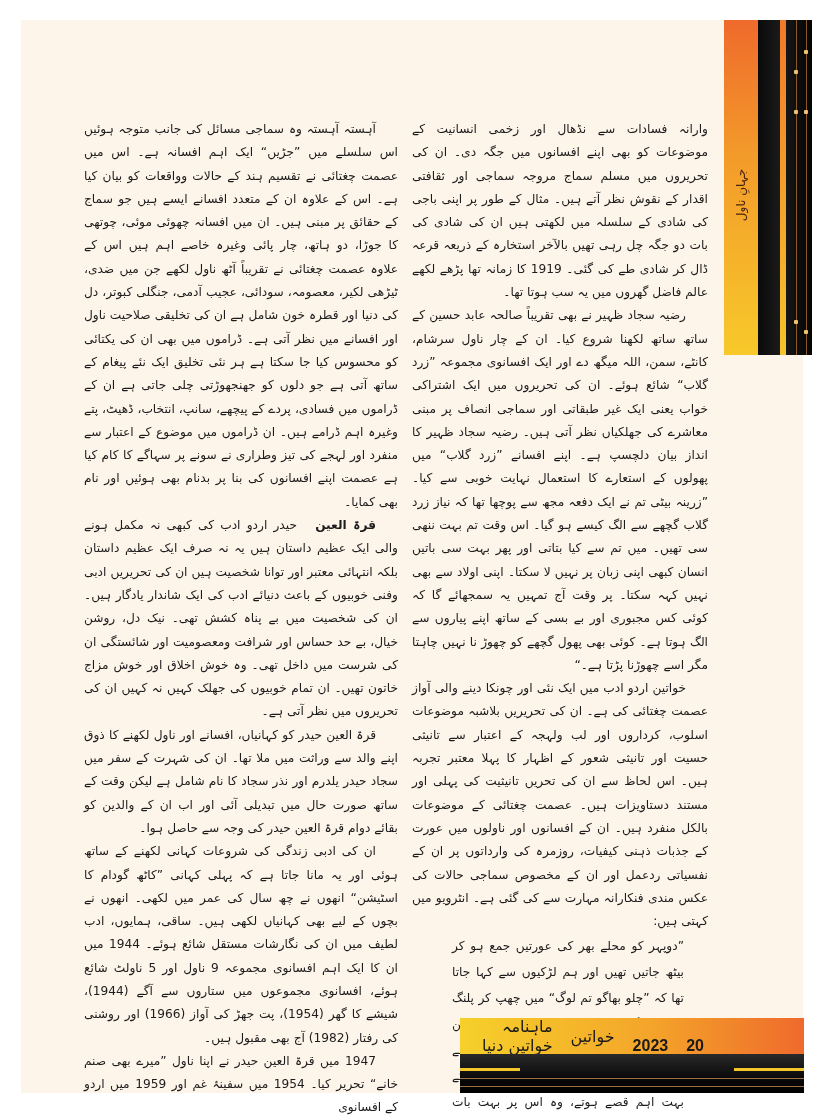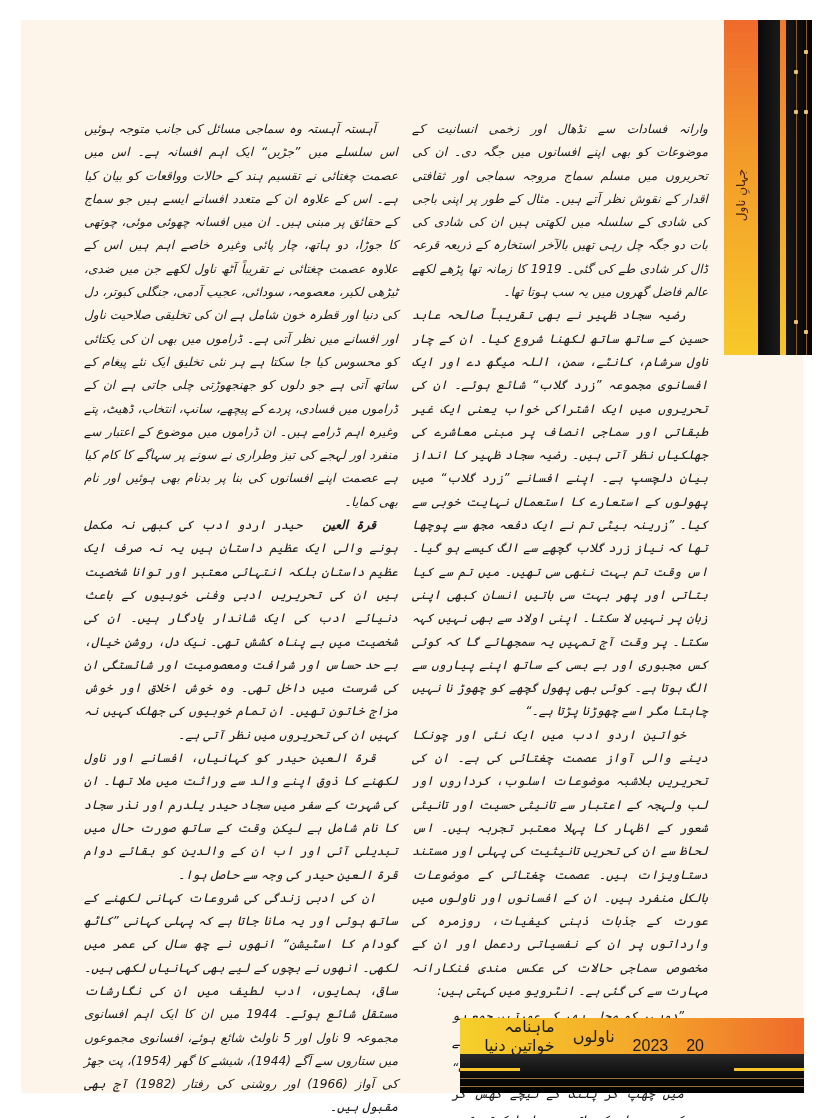--- a/index.html
+++ b/index.html
@@ -35,33 +35,33 @@
   .side-band .dark .line { position: absolute; top: 0; bottom: 0; width: 1px; background: #8a5a2a; }
   .side-band .dark .dot { position: absolute; width: 4px; height: 4px; background: #f0c070; border-radius: 1px; }
 
   .footer-band {
     position: absolute; left: 460px; top: 1018px; width: 344px; height: 75px; overflow: hidden;
   }
   .footer-band .top {
     height: 36px; background: linear-gradient(90deg, #f6d02a 0%, #f4a52a 55%, #ef6a2c 100%);
     display: flex; align-items: center; direction: rtl; padding-right: 100px; gap: 18px;
   }
-  .footer-band .top .num { font-family: "Liberation Sans", sans-serif; font-weight: normal; font-size: 16px; color: #1a1a1a; margin-top: 20px; }
+  .footer-band .top .num { font-family: "Liberation Sans", sans-serif; font-weight: bold; font-size: 16px; color: #1a1a1a; margin-top: 20px; }
   .footer-band .top .ur { font-size: 16px; color: #1a1a1a; }
   .footer-band .bottom {
     height: 39px; background: linear-gradient(180deg, #2a2a2a 0%, #0a0a0a 60%, #000 100%); position: relative;
   }
   .footer-band .bottom .yl { position: absolute; height: 3px; background: #f5c52a; }
   .footer-band .bottom .ol { position: absolute; height: 1px; background: #9a7040; }
 
   .col {
     position: absolute; top: 118px; direction: rtl; text-align: justify;
     font-family: "DejaVu Sans", sans-serif; font-size: 12.2px; line-height: 23.3px; color: #1c1c1c;
   }
-  .col p { margin: 0; text-indent: 0; font-style: italic; }
+  .col p { margin: 0; text-indent: 0; }
   .col p.ind { text-indent: 22px; }
   .col .bold { font-weight: bold; margin-left: 12px; }
   .col-right { left: 412px; width: 296px; }
   .col-left { left: 84px; width: 314px; }
   .quote { padding-right: 24px; padding-left: 40px; line-height: 26px; }
 </style>
 </head>
 <body>
 
 <div class="page"></div>
@@ -95,21 +95,21 @@
   <p class="ind"><span class="bold">قرۃ العین</span><span> حیدر اردو ادب کی کبھی نہ مکمل ہونے والی ایک عظیم داستان ہیں یہ نہ صرف ایک عظیم داستان بلکہ انتہائی معتبر اور توانا شخصیت ہیں ان کی تحریریں ادبی وفنی خوبیوں کے باعث دنیائے ادب کی ایک شاندار یادگار ہیں۔ ان کی شخصیت میں بے پناہ کشش تھی۔ نیک دل، روشن خیال، بے حد حساس اور شرافت ومعصومیت اور شائستگی ان کی شرست میں داخل تھی۔ وہ خوش اخلاق اور خوش مزاج خاتون تھیں۔ ان تمام خوبیوں کی جھلک کہیں نہ کہیں ان کی تحریروں میں نظر آتی ہے۔</span></p>
   <p class="ind">قرۃ العین حیدر کو کہانیاں، افسانے اور ناول لکھنے کا ذوق اپنے والد سے وراثت میں ملا تھا۔ ان کی شہرت کے سفر میں سجاد حیدر یلدرم اور نذر سجاد کا نام شامل ہے لیکن وقت کے ساتھ صورت حال میں تبدیلی آئی اور اب ان کے والدین کو بقائے دوام قرۃ العین حیدر کی وجہ سے حاصل ہوا۔</p>
   <p class="ind">ان کی ادبی زندگی کی شروعات کہانی لکھنے کے ساتھ ہوئی اور یہ مانا جاتا ہے کہ پہلی کہانی ”کاٹھ گودام کا اسٹیشن“ انھوں نے چھ سال کی عمر میں لکھی۔ انھوں نے بچوں کے لیے بھی کہانیاں لکھی ہیں۔ ساقی، ہمایوں، ادب لطیف میں ان کی نگارشات مستقل شائع ہوئے۔ 1944 میں ان کا ایک اہم افسانوی مجموعہ 9 ناول اور 5 ناولٹ شائع ہوئے، افسانوی مجموعوں میں ستاروں سے آگے (1944)، شیشے کا گھر (1954)، پت جھڑ کی آواز (1966) اور روشنی کی رفتار (1982) آج بھی مقبول ہیں۔</p>
   <p class="ind">1947 میں قرۃ العین حیدر نے اپنا ناول ”میرے بھی صنم خانے“ تحریر کیا۔ 1954 میں سفینۂ غم اور 1959 میں اردو کے افسانوی</p>
 </div>
 
 <div class="footer-band">
   <div class="top">
     <span class="num">20</span>
     <span class="num">2023</span>
-    <span class="ur">ناولوں</span>
+    <span class="ur">خواتین</span>
     <span class="ur">ماہنامہ خواتین دنیا</span>
   </div>
   <div class="bottom">
     <div class="yl" style="left:0;top:14px;width:60px;"></div>
     <div class="yl" style="right:0;top:14px;width:70px;"></div>
     <div class="ol" style="left:0;top:24px;width:344px;"></div>
     <div class="ol" style="left:0;top:32px;width:344px;"></div>
   </div>
 </div>
 

